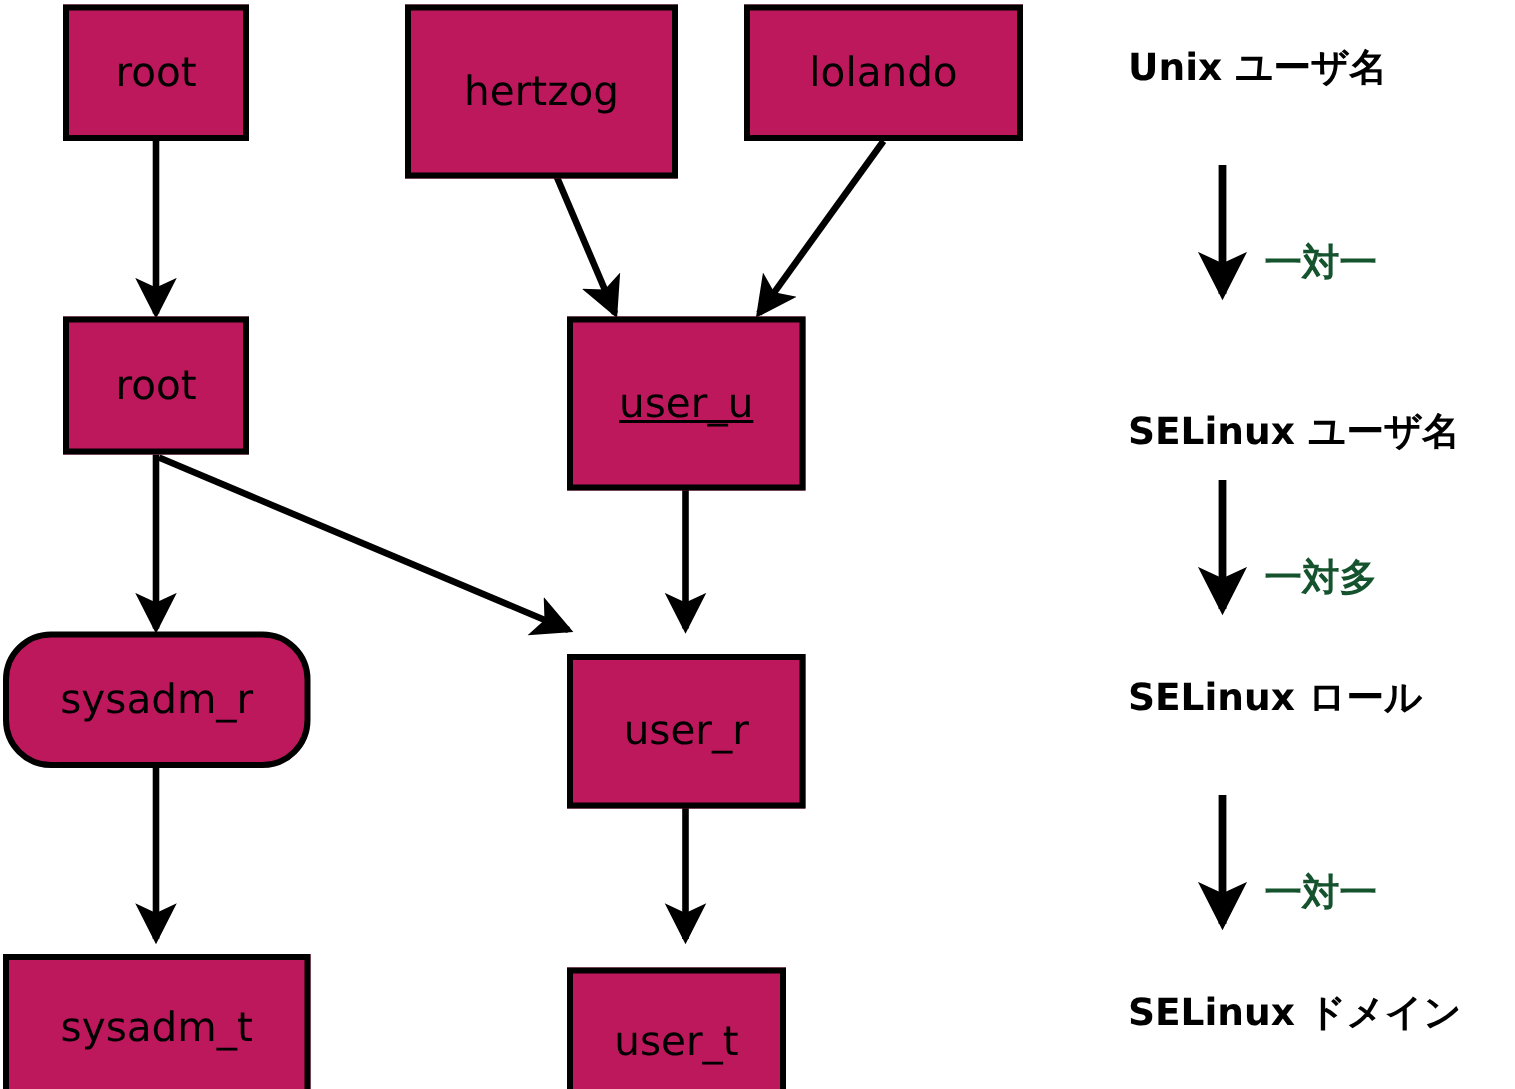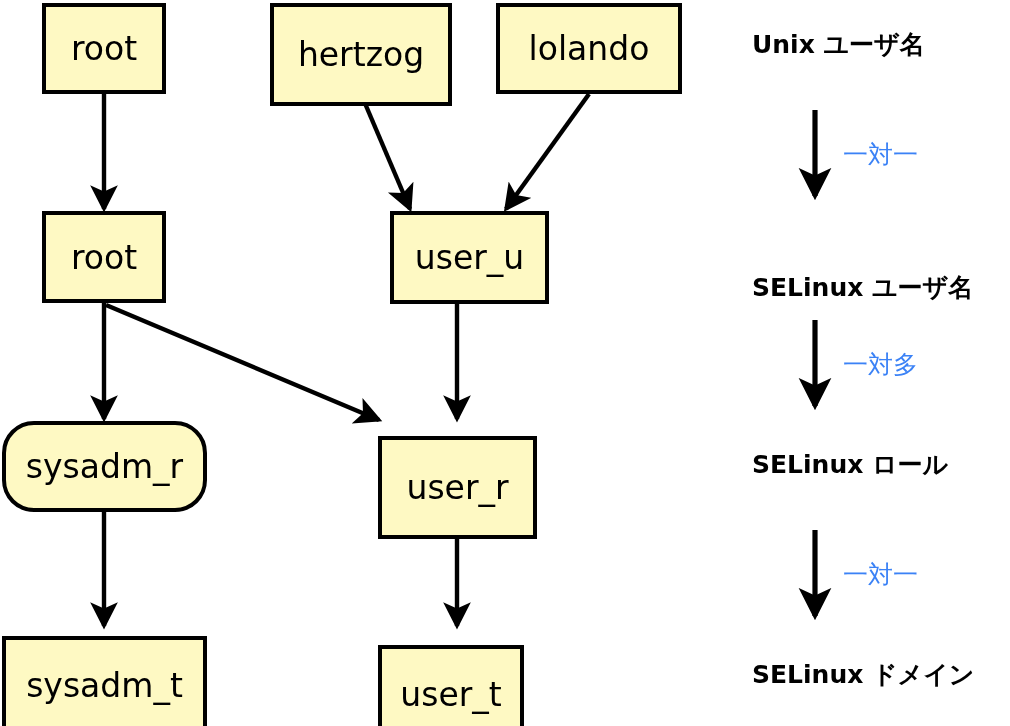--- a/index.html
+++ b/index.html
@@ -23,48 +23,49 @@
     position: absolute;
     left: 0;
     top: 0;
     width: 1010px;
     height: 726px;
   }
   .node {
     position: absolute;
     box-sizing: border-box;
     border: 4px solid #000000;
-    background: #fef9c3;
+    background: #be185d;
     display: flex;
     align-items: center;
     justify-content: center;
     font-family: "DejaVu Sans", "Liberation Sans", sans-serif;
-    font-size: 33px;
+    font-size: 27px;
     font-weight: 400;
     line-height: 1;
     letter-spacing: 0px;
     color: #000000;
   }
   .legend-label {
     position: absolute;
     font-family: "DejaVu Sans", "Liberation Sans", sans-serif;
     font-weight: bold;
     font-size: 25px;
     line-height: 1;
     white-space: nowrap;
     color: #000000;
   }
   .legend-rel {
     position: absolute;
     font-family: "DejaVu Sans", "Liberation Sans", sans-serif;
-    font-weight: 400;
+    font-weight: 700;
     font-size: 25px;
     line-height: 1;
     white-space: nowrap;
-    color: #3b82f6;
+    color: #14532d;
+    margin-top: 20px;
   }
 </style>
 </head>
 <body>
 
 <div id="canvas">
 
   <svg id="edges" viewBox="0 0 1010 726" width="1010" height="726" xmlns="http://www.w3.org/2000/svg">
     <defs>
       <marker id="arrowhead" markerWidth="7" markerHeight="7" refX="5.4" refY="3.2" orient="auto" markerUnits="strokeWidth">
@@ -85,30 +86,30 @@
         <line x1="815" y1="110" x2="815" y2="196"></line>
         <line x1="815" y1="320" x2="815" y2="406"></line>
         <line x1="815" y1="530" x2="815" y2="616"></line>
       </g>
   </svg>
 
   <div id="node-layer">
       <div class="node" style="left: 42px; top: 3px; width: 124px; height: 91px;">
         <span>root</span>
       </div>
-      <div class="node" style="left: 270px; top: 3px; width: 182px; height: 103px;">
+      <div class="node" style="left: 270px; top: 3px; width: 182px; height: 116px;">
         <span>hertzog</span>
       </div>
       <div class="node" style="left: 496px; top: 3px; width: 186px; height: 91px;">
         <span>lolando</span>
       </div>
       <div class="node" style="left: 42px; top: 211px; width: 124px; height: 92px;">
         <span>root</span>
       </div>
-      <div class="node" style="left: 390px; top: 211px; width: 159px; height: 93px;">
+      <div class="node" style="left: 378px; top: 211px; width: 159px; height: 116px; text-decoration: underline;">
         <span>user_u</span>
       </div>
       <div class="node" style="left: 2px; top: 421px; width: 205px; height: 91px; border-radius: 32px;">
         <span>sysadm_r</span>
       </div>
       <div class="node" style="left: 378px; top: 436px; width: 159px; height: 103px;">
         <span>user_r</span>
       </div>
       <div class="node" style="left: 2px; top: 636px; width: 205px; height: 98px;">
         <span>sysadm_t</span>

